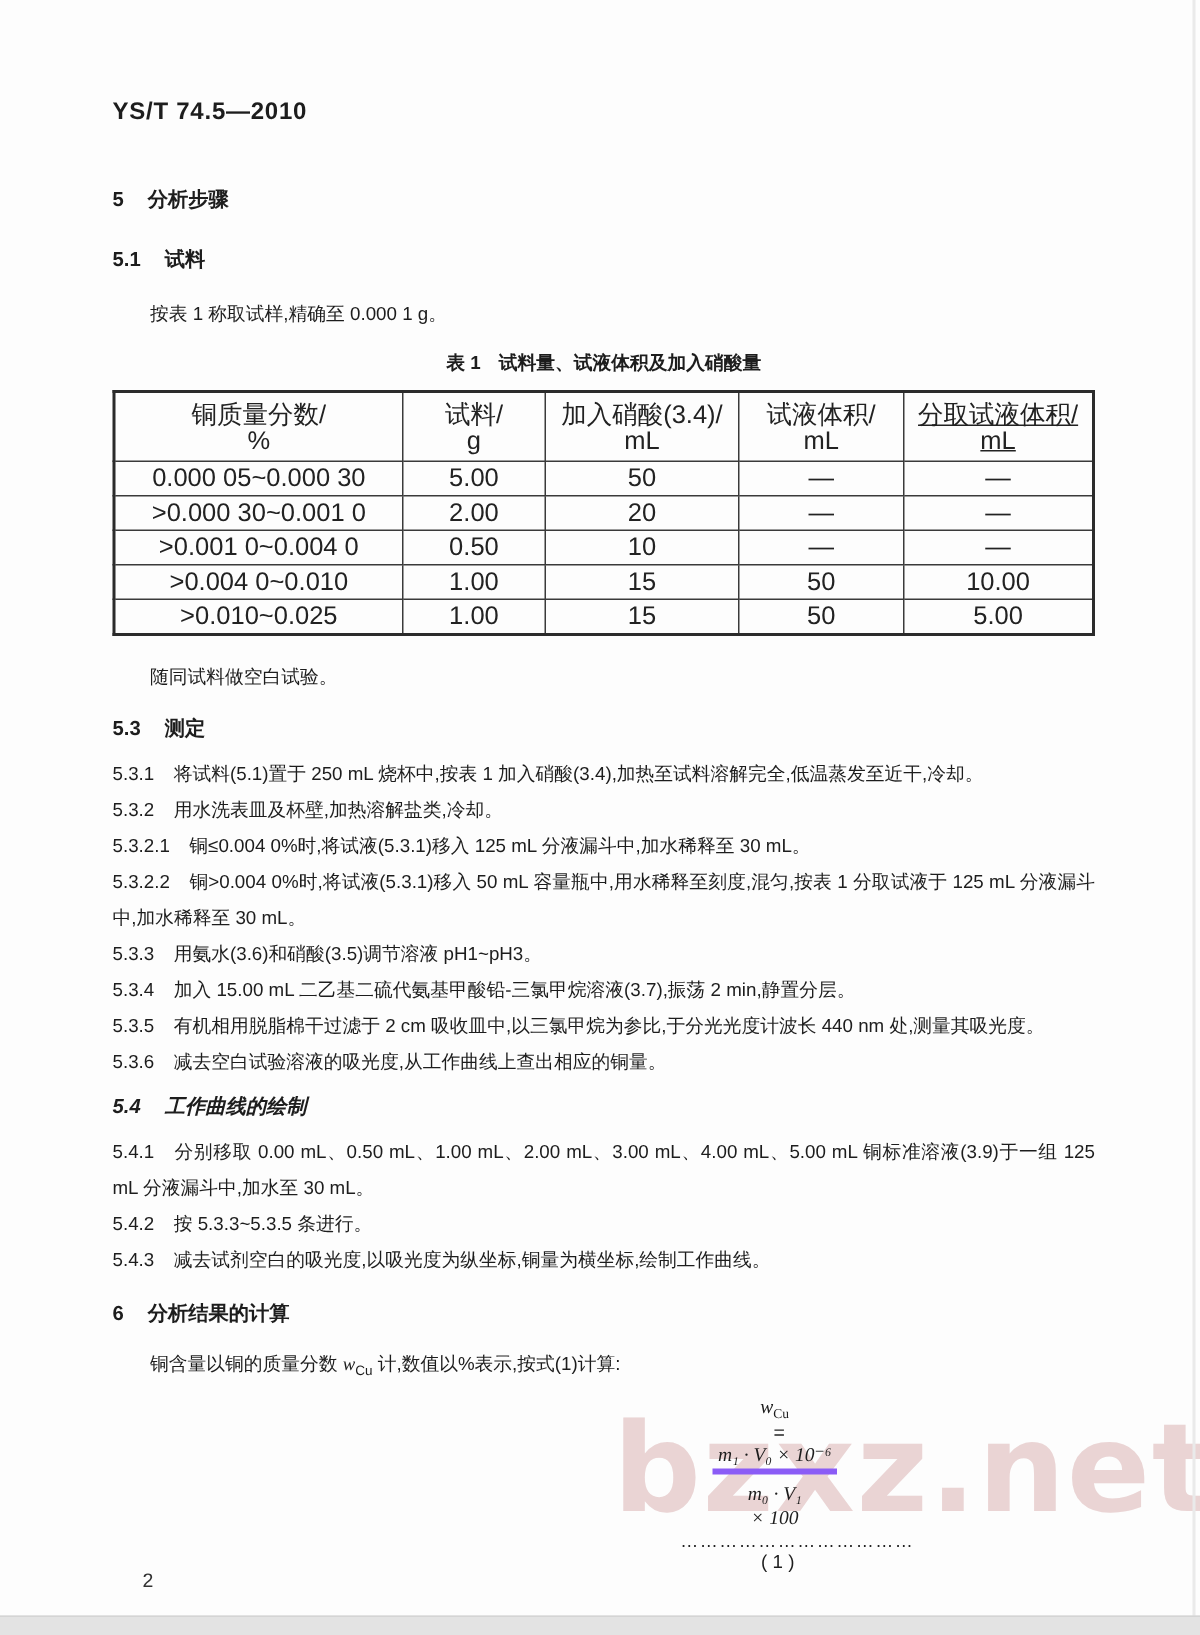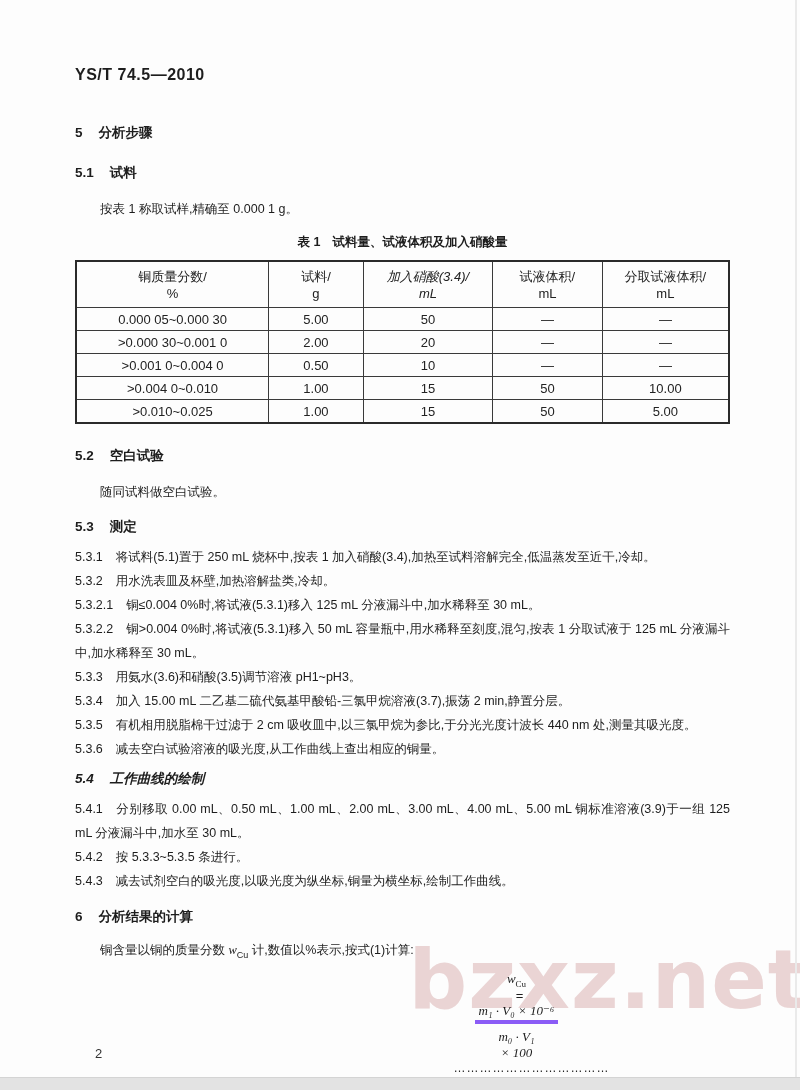--- a/index.html
+++ b/index.html
@@ -23,32 +23,32 @@
   .pnum{margin-right:13px;white-space:nowrap;}
   .indent-p{text-indent:2em;margin-top:15px;}
   .tbl-caption{
     margin-top:13px;text-align:center;
     font-size:12.5px;font-weight:700;
   }
   .cap-label{margin-right:12px;}
   table.t1{
     width:100%;margin-top:9px;
     border-collapse:collapse;
-    font-size:13px;
+    font-size:17px;
   }
   table.t1 th,table.t1 td{
     border:1px solid #3a3a3a;
     text-align:center;vertical-align:middle;
     padding:0;font-weight:400;color:#222;
   }
   table.t1{border:2px solid #2b2b2b;}
   table.t1 th{height:45px;line-height:17px;}
   table.t1 td{height:22px;}
-  .col1{width:29.5%;} .col2{width:14.5%;} .col3{width:19.8%;font-style:italic;}
-  .col4{width:16.8%;} .col5{width:19.4%;}
+  .col1{width:29.5%;} .col2{width:14.5%;} .col3{width:19.8%;}
+  .col4{width:16.8%;} .col5{width:19.4%;text-decoration:underline;}
   .sp-a{margin-top:22px;}   
   .sp-b{margin-top:23px;}   
   .sp-c{margin-top:14px;}   
   .group{margin-top:9px;}
   .sp-d{margin-top:9px;font-style:italic;}    
   .sp-e{margin-top:15px;}   
   .intro-p{margin-top:12px;}
   .fvar{font-family:"Liberation Serif","DejaVu Serif",serif;font-style:italic;}
   .formula-row{
     display:flex;align-items:center;
@@ -147,21 +147,20 @@
         <tr>
           <td>&gt;0.010~0.025</td>
             <td>1.00</td>
             <td>15</td>
             <td>50</td>
             <td>5.00</td>
         </tr>
       </tbody>
     </table>
 
-    <p class="h2 sp-b"><span class="hnum">5.2</span><span>空白试验</span></p>
 
     <p class="body-p indent-p">随同试料做空白试验。</p>
 
     <p class="h2 sp-c"><span class="hnum">5.3</span><span>测定</span></p>
 
     <div class="group">
       <p class="body-p"><span class="pnum">5.3.1</span><span>将试料(5.1)置于 250 mL 烧杯中,按表 1 加入硝酸(3.4),加热至试料溶解完全,低温蒸发至近干,冷却。</span></p>
       <p class="body-p"><span class="pnum">5.3.2</span><span>用水洗表皿及杯壁,加热溶解盐类,冷却。</span></p>
       <p class="body-p"><span class="pnum">5.3.2.1</span><span>铜≤0.004 0%时,将试液(5.3.1)移入 125 mL 分液漏斗中,加水稀释至 30 mL。</span></p>
       <p class="body-p"><span class="pnum">5.3.2.2</span><span>铜&gt;0.004 0%时,将试液(5.3.1)移入 50 mL 容量瓶中,用水稀释至刻度,混匀,按表 1 分取试液于 125 mL 分液漏斗中,加水稀释至 30 mL。</span></p>

